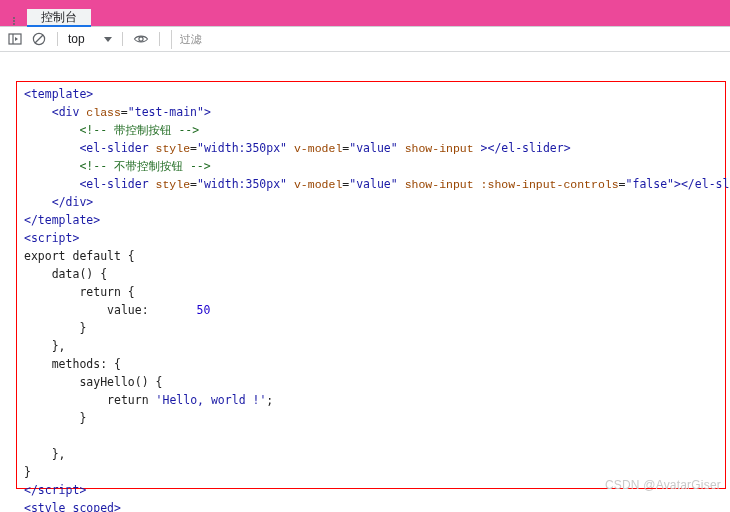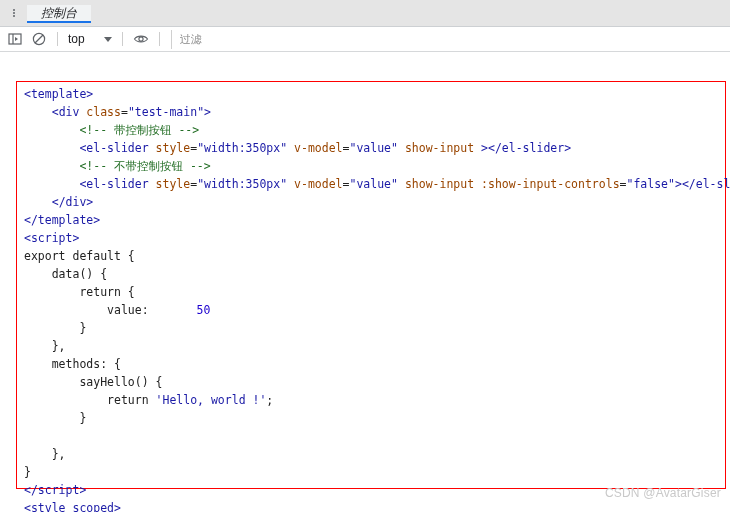--- a/index.html
+++ b/index.html
@@ -11,26 +11,25 @@
     width: 730px;
     height: 512px;
     overflow: hidden;
     font-family: "Liberation Sans", "DejaVu Sans", sans-serif;
     position: relative;
   }
 
   
   .devtools-tabbar {
     height: 27px;
-    background: #e5e5e5;
+    background: #ec4899;
     border-bottom: 1px solid #cdd0d3;
     display: flex;
-    align-items: center;
-    box-sizing: border-box;
-    font-style: italic;
+    align-items: flex-end;
+    box-sizing: border-box;
   }
   .kebab-btn {
     width: 27px;
     display: flex;
     align-items: center;
     justify-content: center;
     flex: 0 0 auto;
   }
   .kebab-btn .dot {
     width: 2px;
@@ -139,30 +138,30 @@
     top: 33px;
     width: 706px;
     font-family: "DejaVu Sans Mono", "Liberation Mono", monospace;
     font-size: 11.5px;
     line-height: 18px;
     color: #222222;
     white-space: pre;
   }
   .code .ln { height: 18px; }
   .tok-tag    { color: #1a1aa6; }
-  .tok-attr   { color: #994500; }
+  .tok-attr   { color: #994500; font-family: Liberation Mono, monospace; }
   .tok-str    { color: #1a1aa6; }
   .tok-com    { color: #236e25; }
   .tok-num    { color: #1c00cf; margin-left: 41px; }
   .tok-plain  { color: #222222; }
 
   .watermark {
     position: absolute;
     right: 9px;
-    bottom: 12px;
+    bottom: 20px;
     font-size: 12px;
     color: #c9c9c9;
     font-family: "Liberation Sans", "DejaVu Sans", sans-serif;
     letter-spacing: 0.2px;
   }
   .hscroll {
     position: absolute;
     left: 0; right: 0; bottom: 0;
     height: 3px;
     background: transparent;

